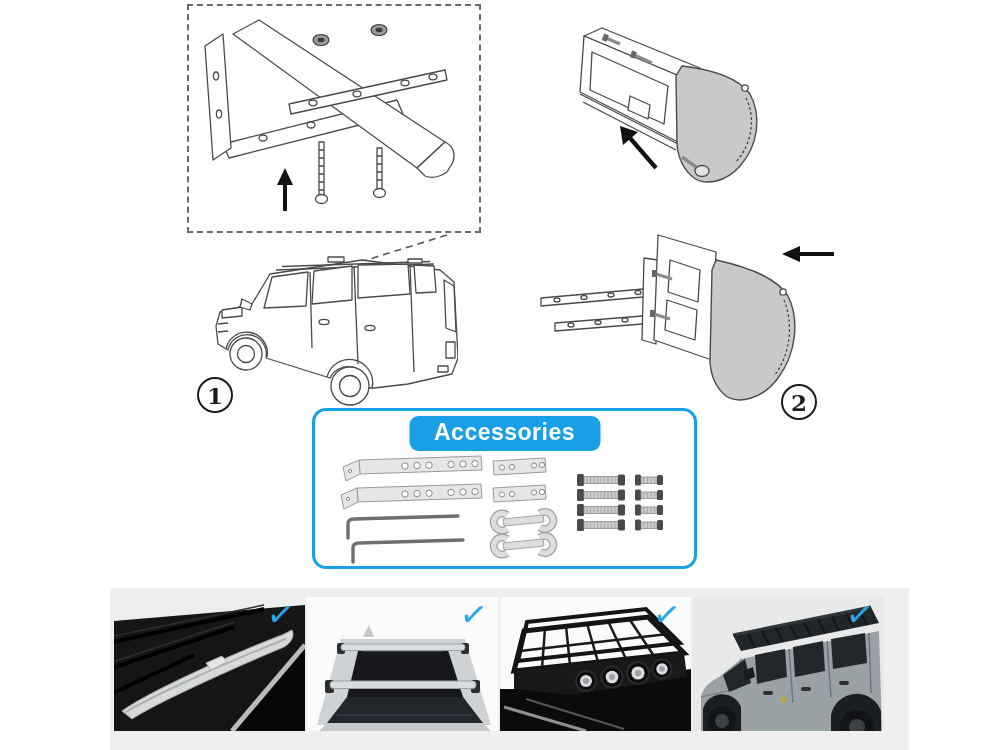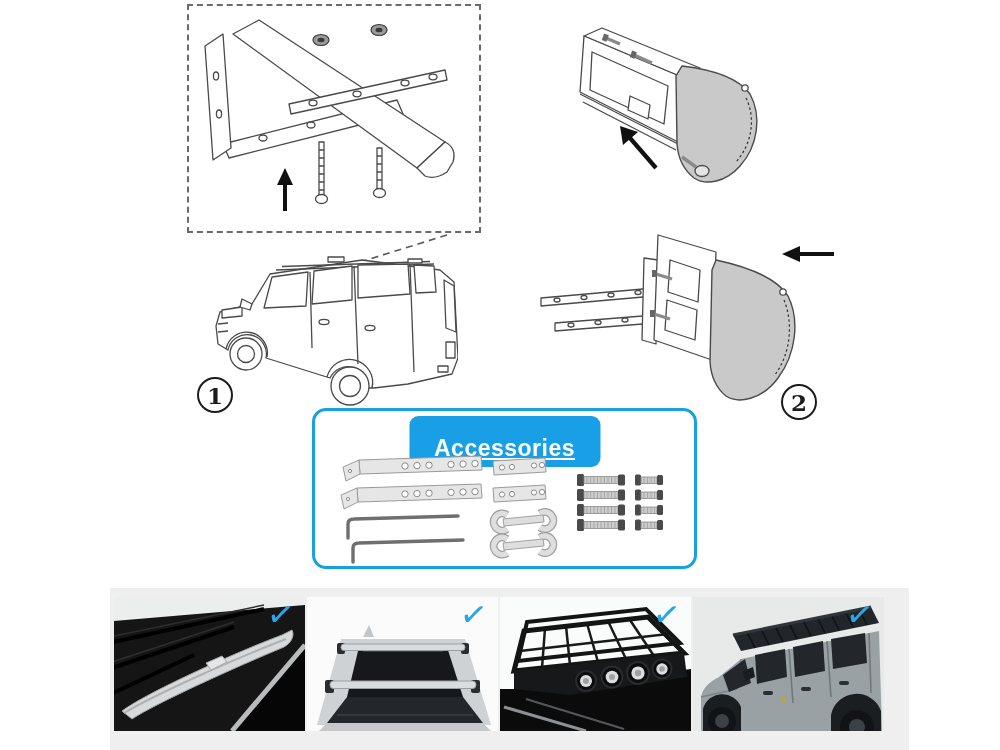--- a/index.html
+++ b/index.html
@@ -8,22 +8,22 @@
   .abs{position:absolute;}
   #exploded-box{left:187px;top:4px;width:294px;height:229px;border:2px dashed #6a6a6a;box-sizing:border-box;background:#fff;}
   #step1-badge{left:197px;top:377px;}
   #step2-badge{left:781px;top:384px;}
   .badge{width:36px;height:36px;border:2.5px solid #1c1c1c;border-radius:50%;box-sizing:border-box;
          display:flex;align-items:center;justify-content:center;
          font-family:"DejaVu Serif",serif;font-size:23px;font-weight:600;color:#1c1c1c;background:#fff;}
   #accessories-panel{left:312px;top:408px;width:385px;height:161px;border:3px solid #189fe5;border-radius:14px;
                      box-sizing:border-box;background:#fff;}
   #accessories-pill{position:absolute;left:50%;top:5px;transform:translateX(-50%);
-                    background:#189fe5;color:#fff;border-radius:9px;padding:19px 25px 5px 25px;
-                    font-size:23px;font-weight:bold;letter-spacing:.5px;white-space:nowrap;text-decoration:underline;}
+                    background:#189fe5;color:#fff;border-radius:9px;padding:3px 25px 5px 25px;
+                    font-size:23px;font-weight:bold;letter-spacing:.5px;white-space:nowrap;}
   #photo-strip{left:110px;top:588px;width:799px;height:162px;background:#efefef;}
   .photo{position:absolute;top:597px;width:191px;height:134px;background:#ddd;overflow:hidden;}
   .photo svg{display:block;}
   .check{position:absolute;top:0px;right:10px;font-size:33px;font-weight:bold;color:#29a6e8;
           transform:rotate(8deg);font-family:"DejaVu Sans",sans-serif;line-height:1.1;}
   svg .ln{stroke:#4a4a4a;stroke-width:1.3;stroke-linejoin:round;fill:#fff;}
   svg .ln2{stroke:#4a4a4a;stroke-width:1.3;fill:none;}
 </style>
 </head>
 <body>

